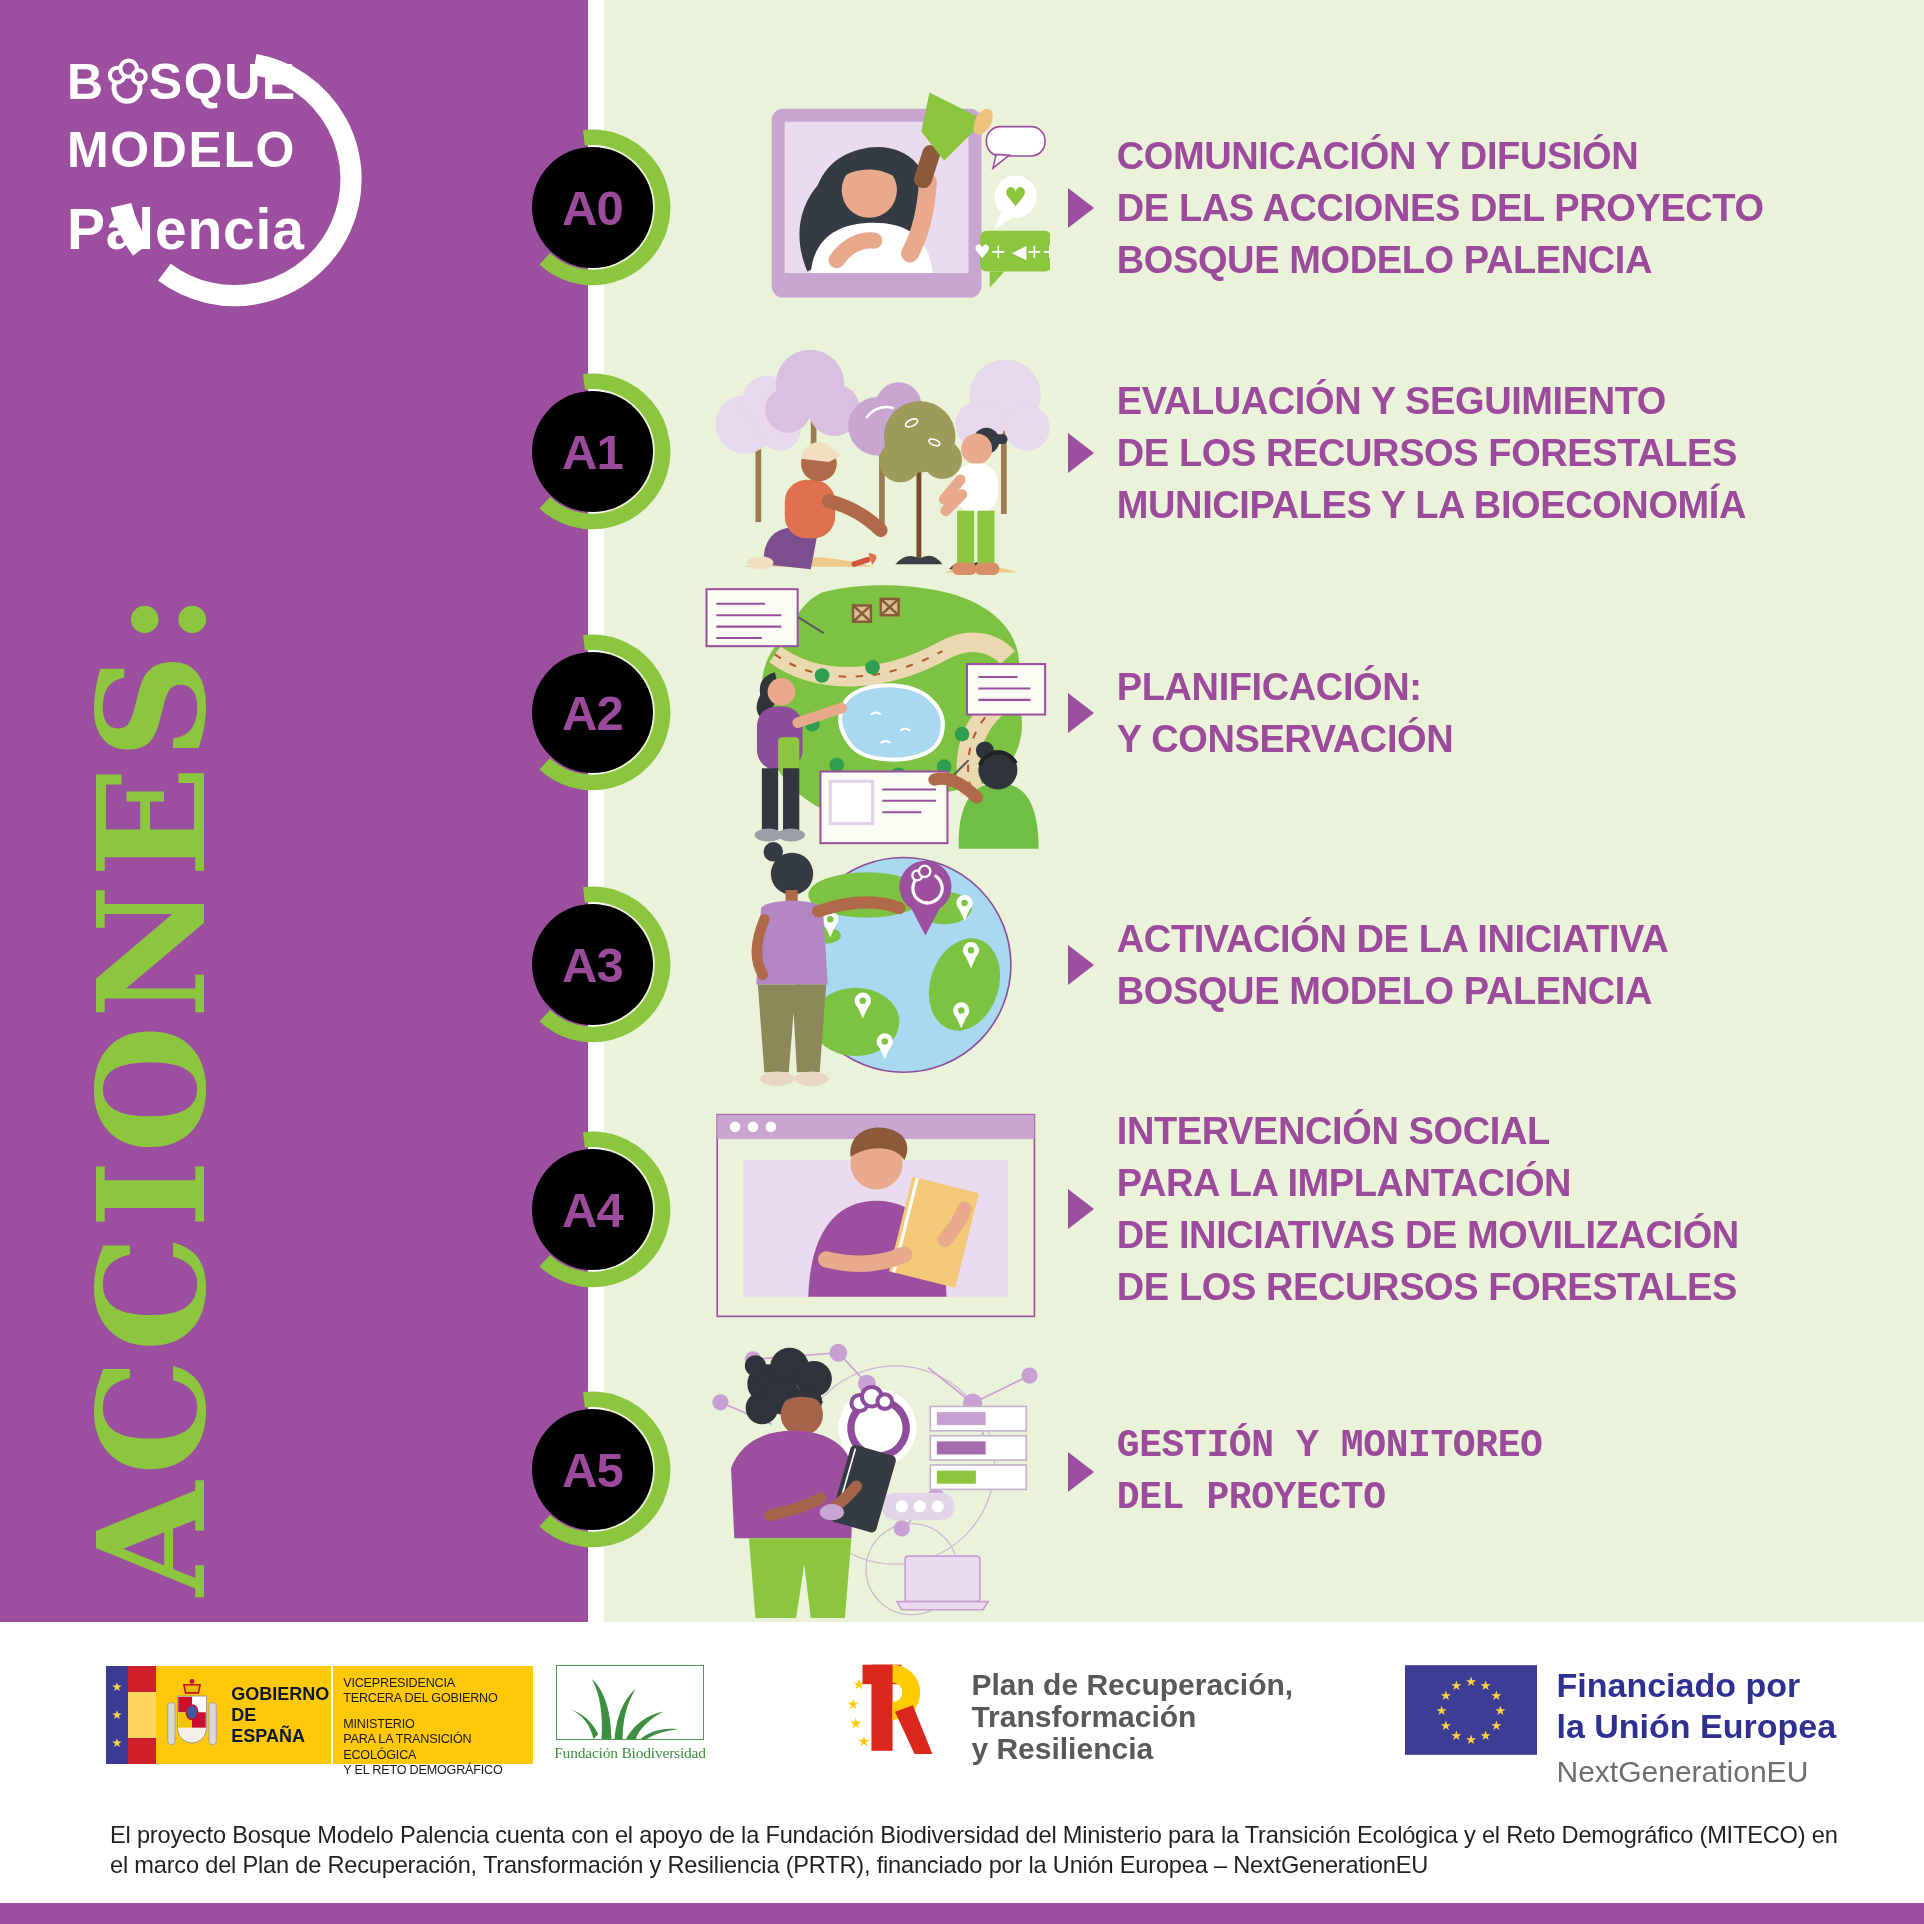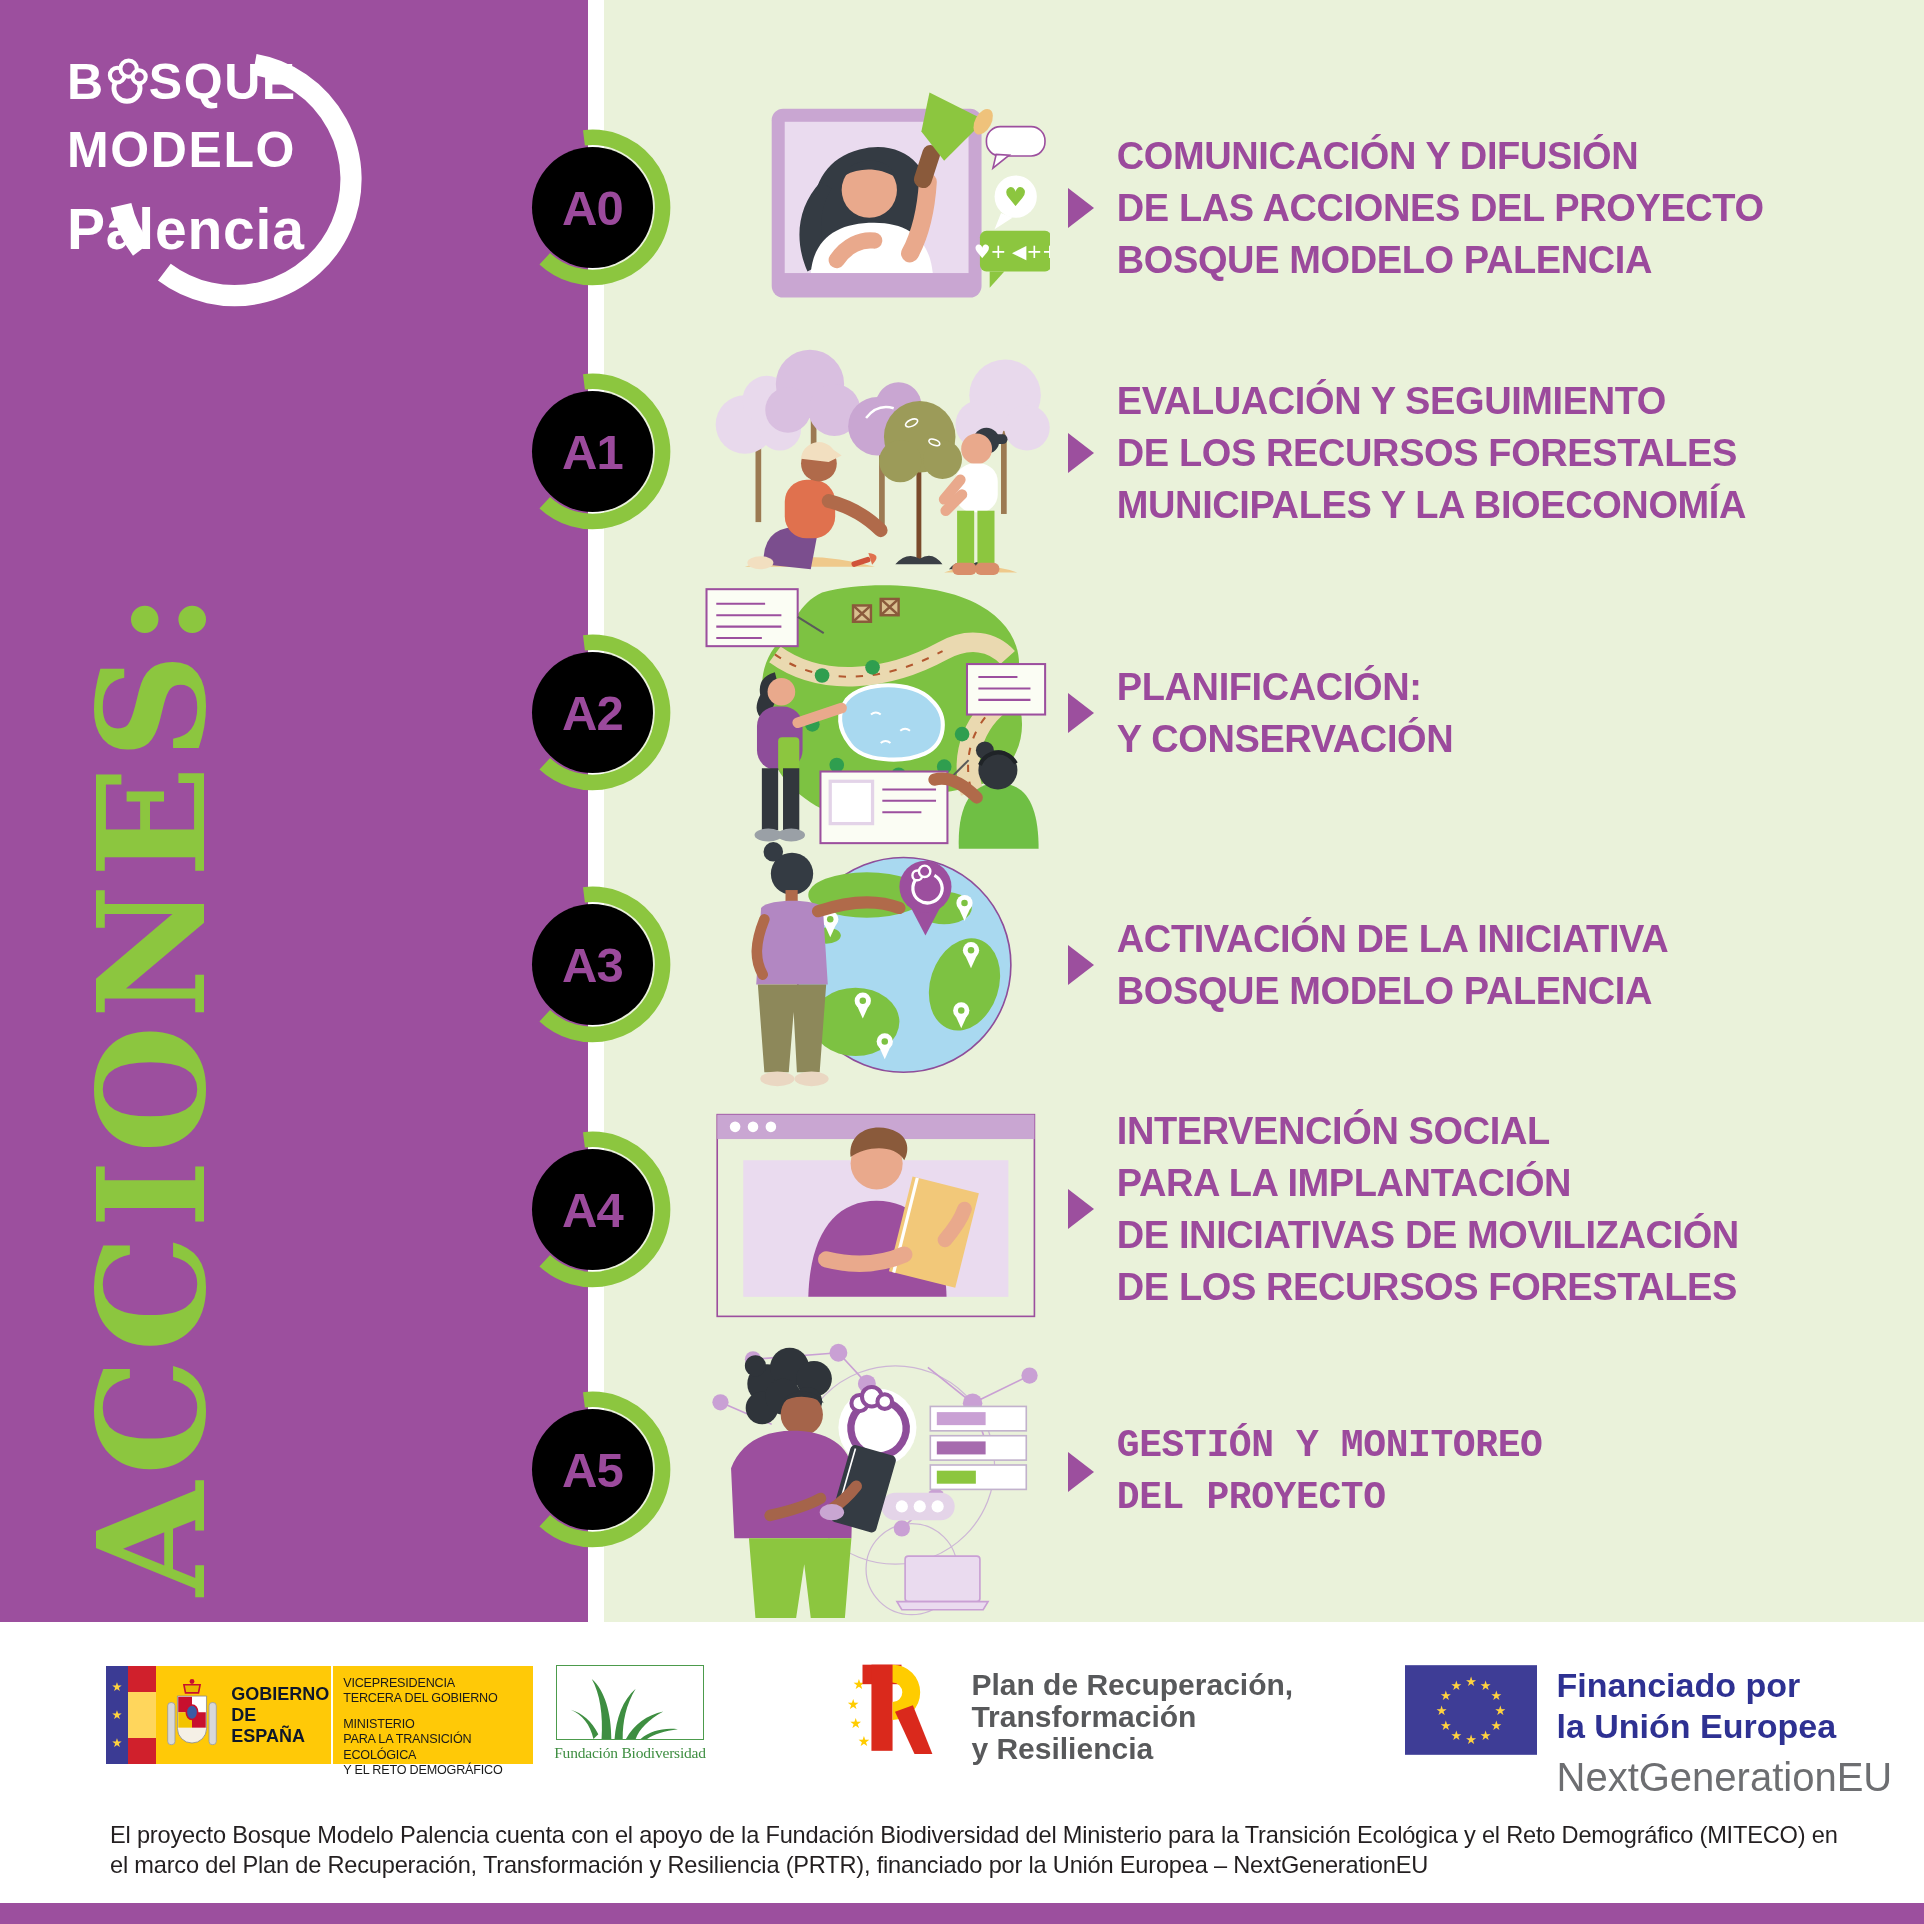--- a/index.html
+++ b/index.html
@@ -46,21 +46,21 @@
   .gob-min .gap{height:9.8px;}
   .fb-box{position:absolute;left:556px;top:43px;width:148px;height:75px;background:#fff;
     border:1.6px solid #4C9B4C;box-sizing:border-box;display:flex;align-items:flex-end;justify-content:center;}
   .fb-label{position:absolute;left:533px;top:122px;width:194px;text-align:center;
     font-family:Liberation Serif, serif;font-size:15.5px;color:#3E8E41;letter-spacing:-0.2px;}
   .prtr{position:absolute;left:843px;top:36px;display:flex;}
   .prtr-text{margin-left:24.4px;padding-top:11.4px;font-size:30px;line-height:32px;font-weight:bold;color:#58595B;}
   .eu{position:absolute;left:1405px;top:43px;display:flex;}
   .eu-text{margin-left:19.5px;}
   .eu-text .l{font-size:34px;line-height:41px;font-weight:bold;color:#2E3192;}
-  .eu-text .s{margin-top:8.1px;font-size:40px;color:#6D6E71;}
+  .eu-text .s{margin-top:8.1px;font-size:30px;color:#6D6E71;}
   .disclaimer{position:absolute;left:110px;top:198px;width:1751px;font-size:23.6px;line-height:30px;
     color:#231F20;letter-spacing:-0.2px;}
   .bottombar{position:absolute;left:0;top:1903px;width:1924px;height:21px;background:#9C4F9E;}
 </style>
 </head>
 <body>
 
 <div class="canvas">
   <div class="main"></div>
   <div class="sidebar">

